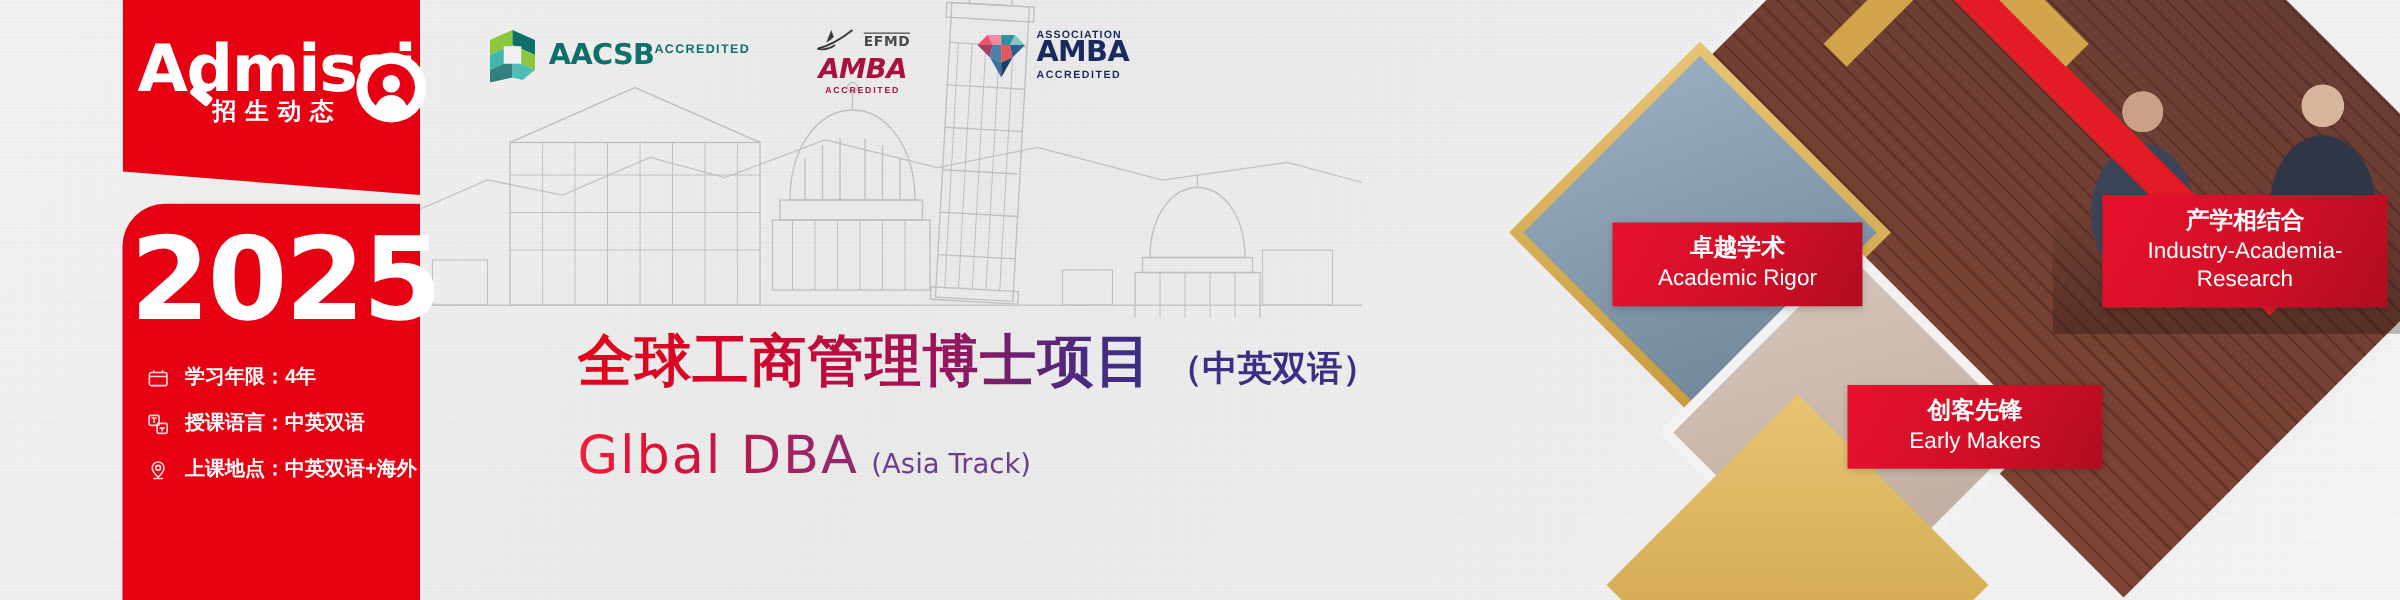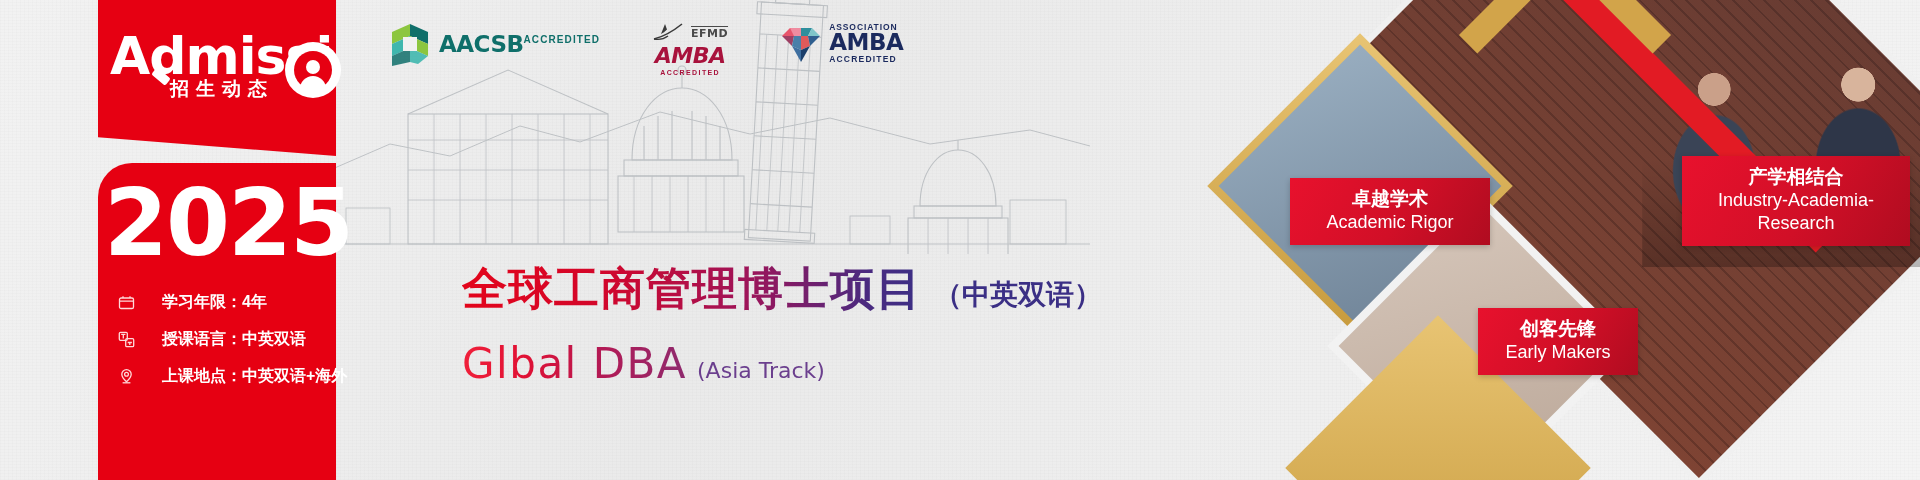--- a/index.html
+++ b/index.html
@@ -82,21 +82,21 @@
     position:absolute; left:104px; top:178px; width:230px;
     text-align:center; color:#fff; font-weight:700;
     font-size:92px; line-height:92px; letter-spacing:-2px;
     font-family:"DejaVu Sans",sans-serif; z-index:7;
   }
 
   .info-list{
     position:absolute; left:118px; top:292px; width:230px; z-index:7;
   }
   .info-row{
-    display:flex; align-items:center; gap:27px;
+    display:flex; align-items:center; gap:13px;
     color:#fff; font-size:16px; line-height:20px; margin-bottom:17px;
     white-space:nowrap; font-weight:600;
   }
   .info-row .ico{
     width:17px; height:17px; flex:0 0 17px;
     display:flex; align-items:center; justify-content:center;
   }
   .info-row svg{ display:block; }
 
   
@@ -510,19 +510,19 @@
     <div class="ribbon" style="left:130px; top:178px; width:200px;">
       <div class="cn">卓越学术</div>
       <div class="en">Academic Rigor</div>
     </div>
 
     <div class="ribbon" style="right:10px; top:156px; width:228px;">
       <div class="cn">产学相结合</div>
       <div class="en">Industry-Academia-Research</div>
     </div>
 
-    <div class="ribbon" style="left:318px; top:308px; width:160px;">
+    <div class="ribbon" style="left:318px; top:308px; width:204px;">
       <div class="cn">创客先锋</div>
       <div class="en">Early Makers</div>
     </div>
   </div>
 
 </div>
 
 </body></html>

